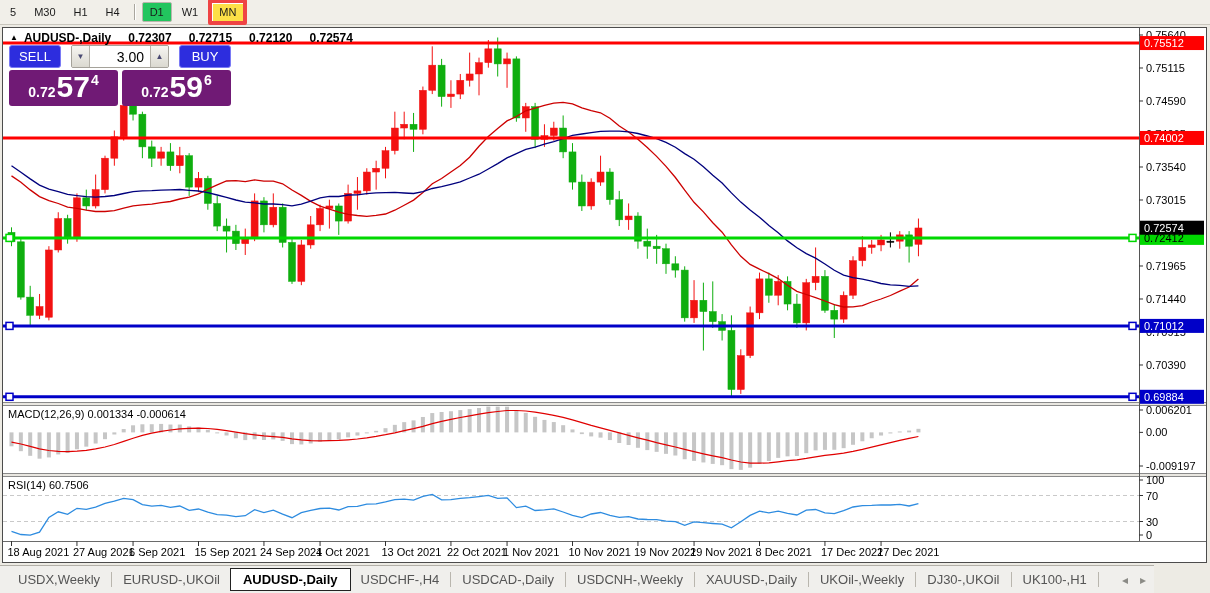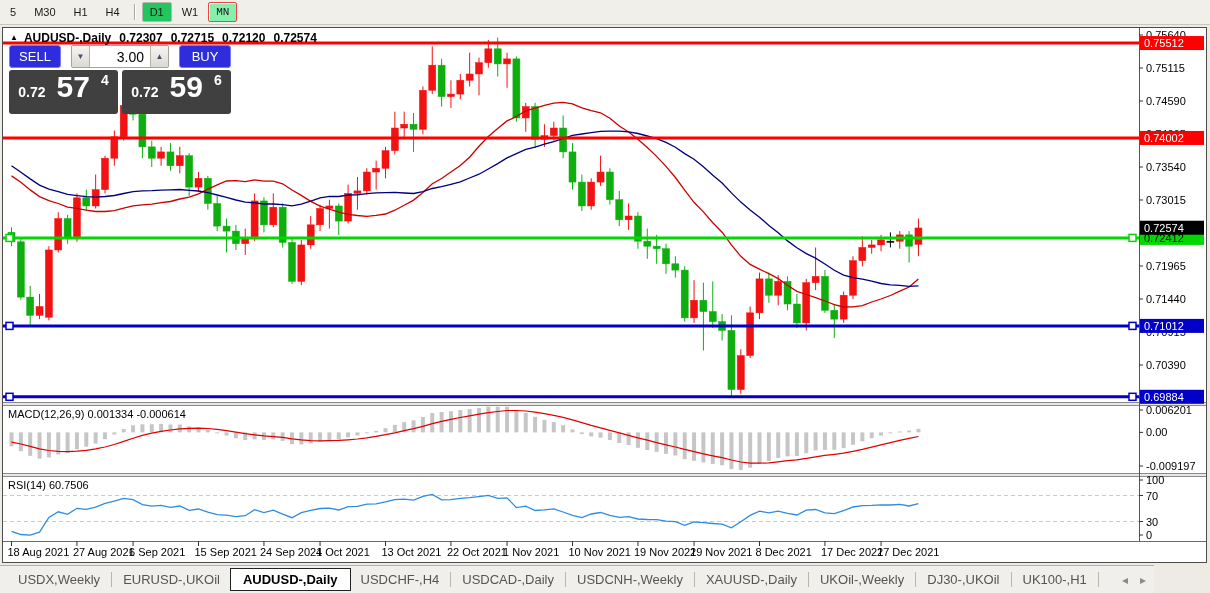--- a/index.html
+++ b/index.html
@@ -2,44 +2,44 @@
 <html><head>
 <meta charset="utf-8">
 <style>
   html,body{margin:0;padding:0;background:#EDEBE4;width:1210px;height:593px;overflow:hidden;
     font-family:"Liberation Sans",sans-serif;-webkit-font-smoothing:antialiased;position:relative;}
   
   .toolbar{position:absolute;left:0;top:0;width:1210px;height:25px;background:#F1EFE9;
     border-bottom:1px solid #C9C6BD;display:flex;align-items:center;padding-left:1px;box-sizing:border-box;}
   .tf-btn{font-size:11px;color:#1a1a1a;padding:3px 7px;margin:0 1px;border:1px solid transparent;border-radius:2px;cursor:default;}
   .tf-btn.selected{background:#22c55e;border-color:#B9B6AC;}
-  .tf-btn.raised{background:#86efac;border:1px solid #ef4444;box-shadow:inset 1px 1px 0 #ffffff;font-family:Liberation Mono, monospace;}
+  .tf-btn.raised{background:#fde047;border:4px solid #ef4444;box-shadow:inset 1px 1px 0 #ffffff;}
   .tf-sep{width:1px;height:16px;background:#A9A69E;border-right:1px solid #fff;margin:0 5px;}
   
   .chart-window{position:absolute;left:2px;top:27px;width:1203px;height:534px;background:#fff;
     border:1px solid #4c4c4c;}
   .chart-window svg{position:absolute;left:0;top:0;}
   .chart-title{position:absolute;left:7px;top:3px;z-index:5;font-size:12px;font-weight:700;color:#000;
     display:flex;align-items:center;gap:6px;white-space:nowrap;}
   .chart-title .tri{font-size:8px;position:relative;top:-1px;}
-  .chart-title .num{margin-left:2px;}
+  .chart-title .num{margin-left:11px;}
   
   .trade-panel{position:absolute;left:6px;top:17px;z-index:6;width:222px;}
   .tp-row1{display:flex;align-items:stretch;height:23px;gap:10px;}
   .tp-btn{flex:0 0 50px;background:#2D2DDE;border:1px solid #7A7AF5;border-radius:3px;color:#fff;
     font-size:13px;display:flex;align-items:center;justify-content:center;cursor:pointer;}
   .tp-spin{flex:1;display:flex;border:1px solid #A5A29A;background:#E9E7E1;border-radius:2px;overflow:hidden;}
   .tp-spin-btn{width:17px;background:linear-gradient(#F6F5F1,#DBD9D1);border-right:1px solid #B5B2AA;
     display:flex;align-items:center;justify-content:center;font-size:8px;color:#4A4A72;cursor:pointer;}
   .tp-spin-btn.up{border-right:none;border-left:1px solid #B5B2AA;}
   .tp-value{flex:1;background:#fff;font-size:14px;color:#000;display:flex;align-items:center;
     justify-content:flex-end;padding-right:6px;}
   .tp-row2{display:flex;gap:4px;margin-top:2px;}
-  .price-box{flex:1;height:34px;background:#404040;border-radius:3px;color:#fff;
-    display:flex;align-items:flex-end;justify-content:center;padding-bottom:10px;cursor:pointer;gap:10px;}
+  .price-box{flex:1;height:34px;background:#701a75;border-radius:3px;color:#fff;
+    display:flex;align-items:flex-end;justify-content:center;padding-bottom:2px;cursor:pointer;}
   .px-small{font-size:14px;font-weight:700;margin-bottom:4px;}
   .px-big{font-size:30px;font-weight:700;line-height:0.9;margin:4px 1px;}
   .px-sup{font-size:14px;font-weight:700;margin-bottom:16px;}
   
   .tabbar{position:absolute;left:0;top:565px;width:1154px;height:28px;background:#F0EFEC;
     border-top:1px solid #B3B0A8;display:flex;align-items:center;padding-left:8px;box-sizing:border-box;text-align:right;}
   .tab{font-size:13px;color:#555;padding:4px 10px;white-space:nowrap;cursor:pointer;}
   .tab.active{background:#fff;border:1px solid #222;font-weight:700;color:#000;padding:3px 12px;}
   .tab-sep{width:1px;height:15px;background:#B9B6AE;margin:0 1px;}
   .tab-arrows{position:absolute;right:8px;top:7px;color:#8B8B86;font-size:12px;display:flex;gap:12px;}

